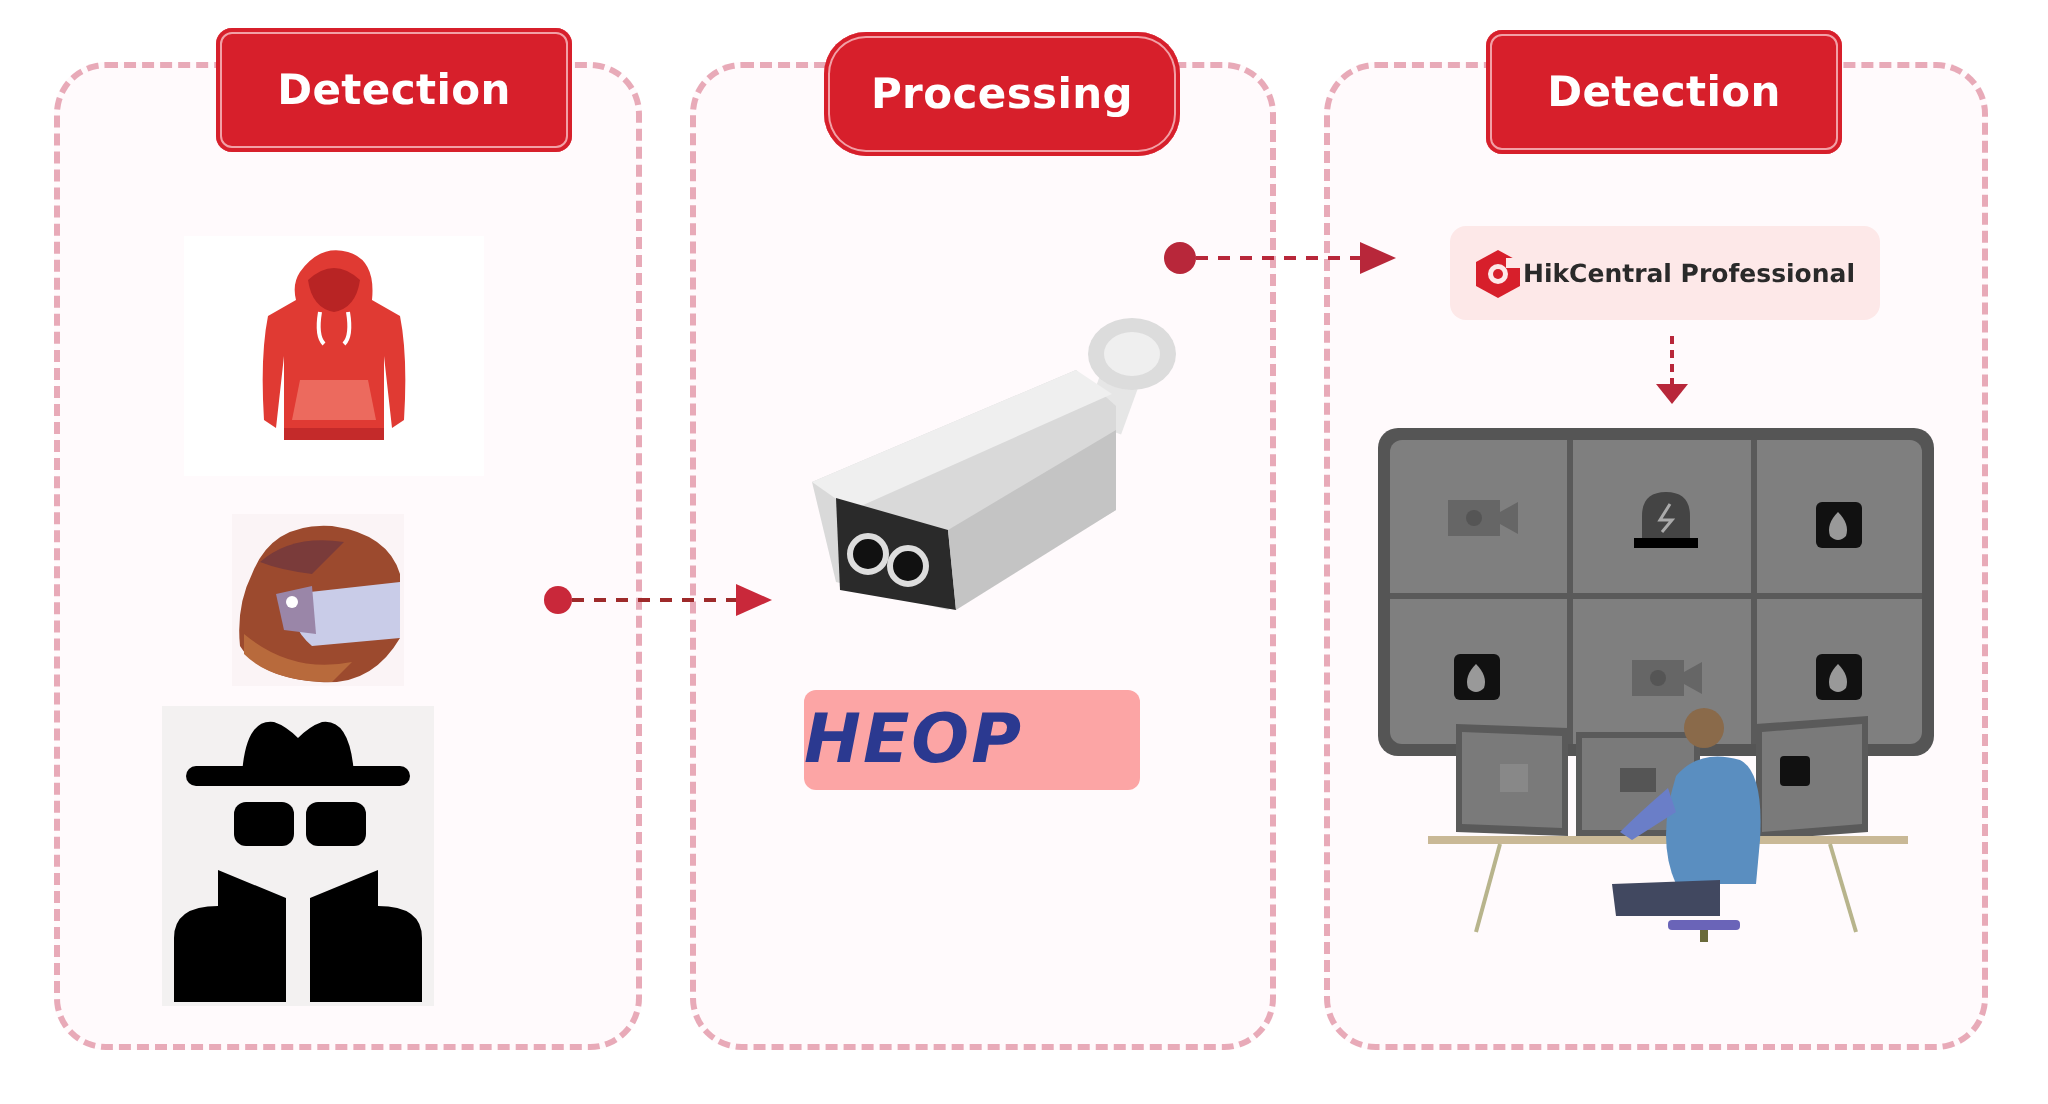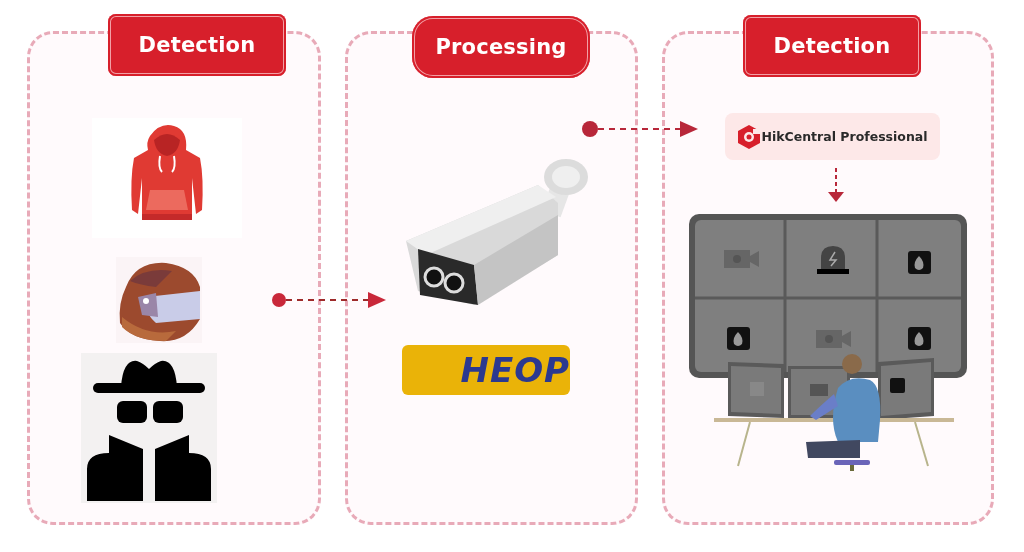--- a/index.html
+++ b/index.html
@@ -5,22 +5,22 @@
   html, body { margin:0; padding:0; }
   body { width:1024px; height:552px; background:#ffffff; position:relative; overflow:hidden; font-family:"Liberation Sans", sans-serif; }
   .panel { position:absolute; border:3px dashed #e8aab8; border-radius:26px; background:#fffafc; box-sizing:border-box; }
   .title-btn { position:absolute; background:#d71f2b; color:#fff; border-radius:8px; box-sizing:border-box;
     display:flex; align-items:center; justify-content:center; font-weight:bold; font-size:21px;
     box-shadow: inset 0 0 0 2px #d71f2b, inset 0 0 0 3px #f2a0a6; font-family:"DejaVu Sans", sans-serif; letter-spacing:0.2px; }
   .abs { position:absolute; }
   .hik-box { position:absolute; left:725px; top:113px; width:215px; height:47px; background:#fde8e8; border-radius:8px;
     display:flex; align-items:center; justify-content:center; gap:0; }
   .hik-text { font-family:"DejaVu Sans", sans-serif; font-weight:bold; font-size:12.5px; color:#2a2a2a; }
-  .heop-box { position:absolute; left:402px; top:345px; width:168px; height:50px; background:#eab308; border-radius:6px;
-    display:flex; align-items:center; justify-content:flex-end; }
+  .heop-box { position:absolute; left:402px; top:345px; width:168px; height:50px; background:#fca5a5; border-radius:6px;
+    display:flex; align-items:center; justify-content:flex-start; }
   .heop-text { font-family:"DejaVu Sans", sans-serif; font-weight:bold; font-style:italic; font-size:34px; color:#2b3990; letter-spacing:1px; }
   .item-box { position:absolute; background:#ffffff; }
 </style>
 </head>
 <body>
 
 <div class="panel" style="left:27px;top:31px;width:294px;height:494px;"></div>
 <div class="panel" style="left:345px;top:31px;width:293px;height:494px;"></div>
 <div class="panel" style="left:662px;top:31px;width:332px;height:494px;"></div>
 

